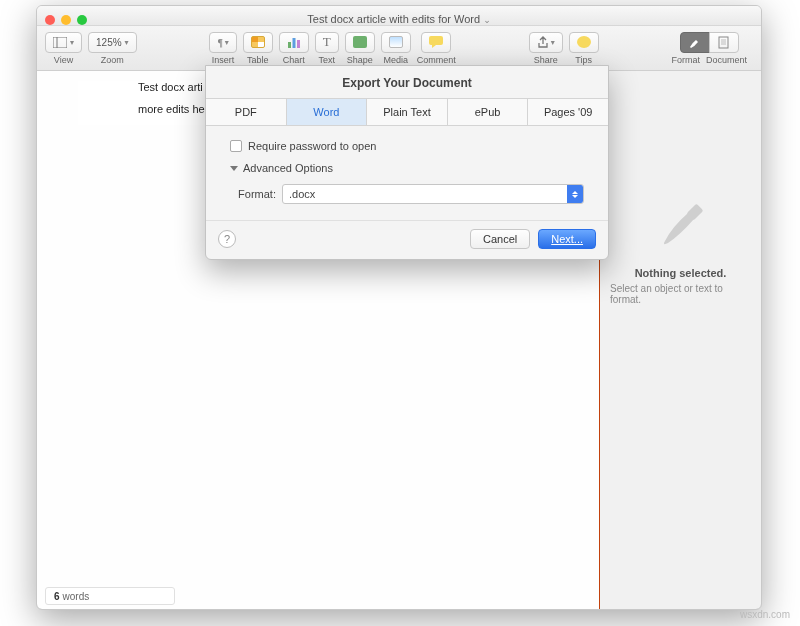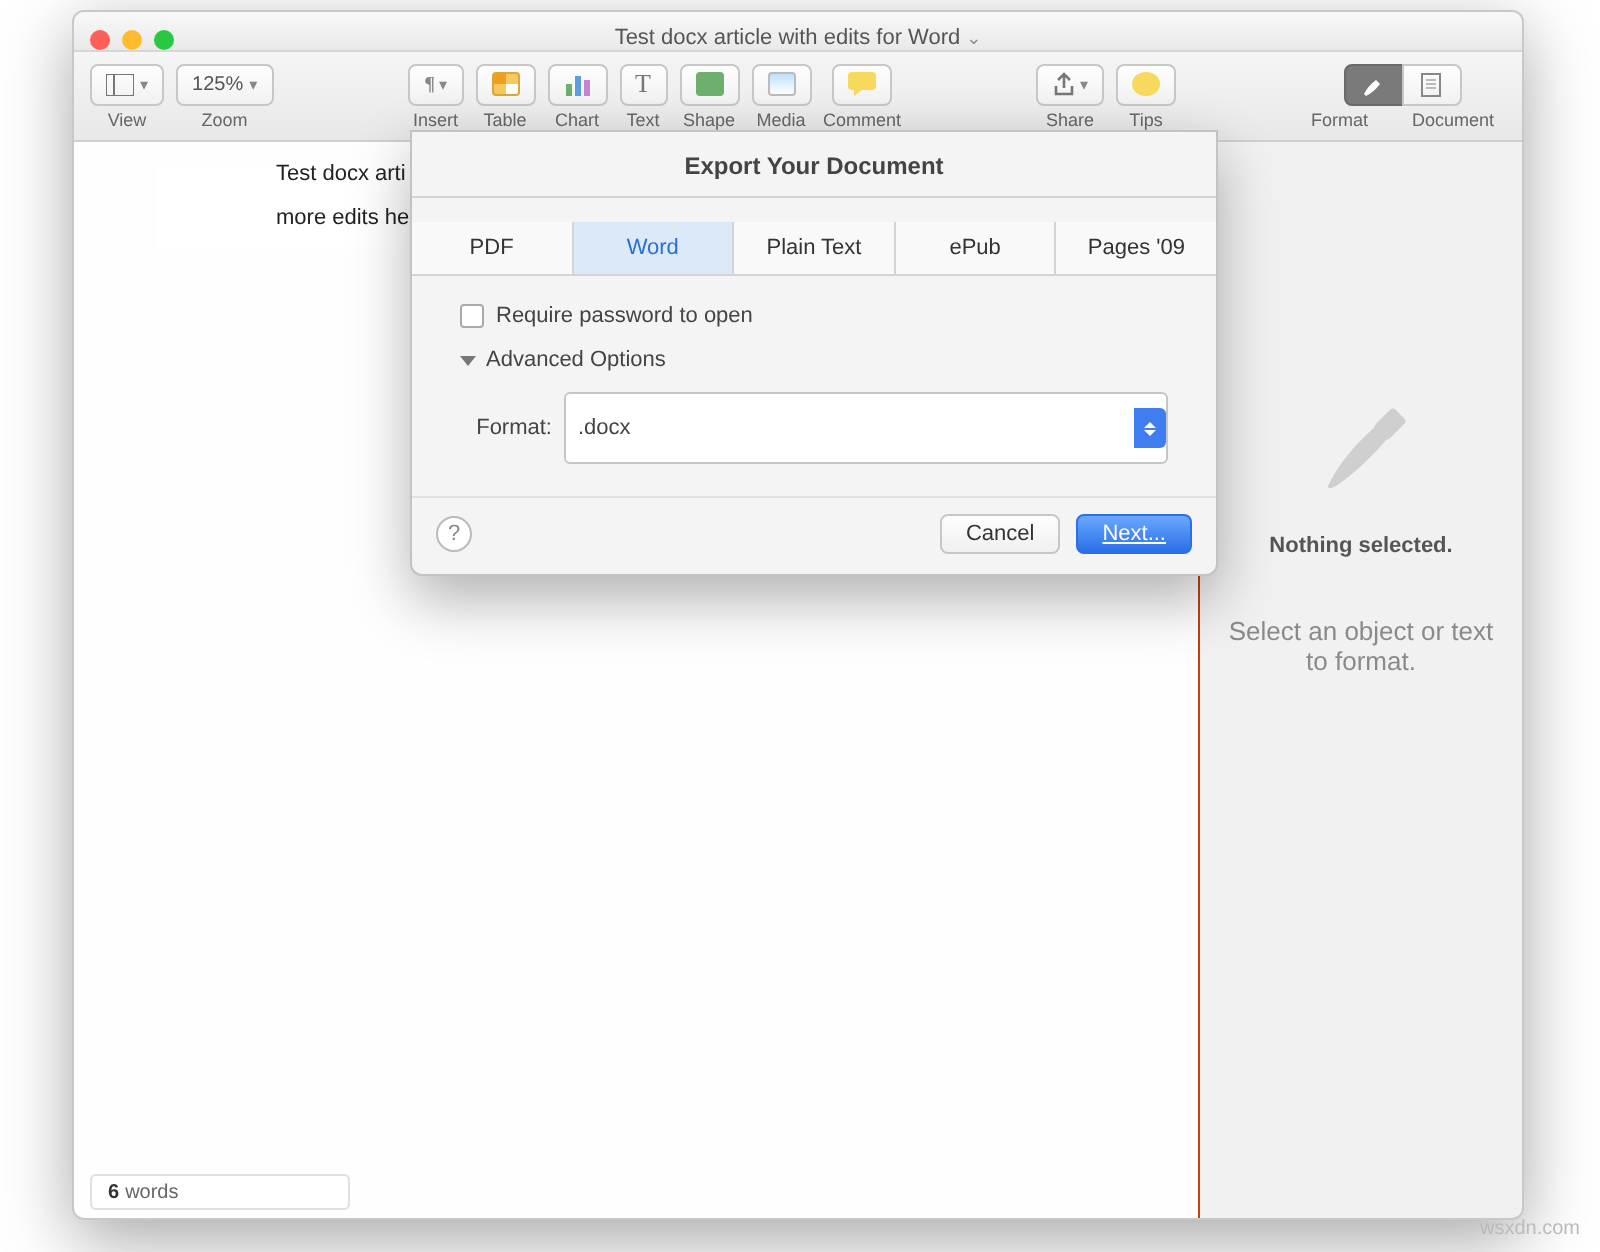--- a/index.html
+++ b/index.html
@@ -28,38 +28,38 @@
 .icon-color { width: 14px; height: 12px; border-radius: 2px; }
 
 .content { flex: 1; display: flex; background: #a3a3a3; position: relative; }
 .doc-area { flex: 1; background: #fefefe; padding: 10px 0; display: flex; flex-direction: column; align-items: center; overflow: hidden; }
 .page { width: 480px; background: #fff; padding: 0 60px; font-family: Georgia, serif; font-size: 11px; color: #222; text-align: left; }
 .page p { margin-bottom: 10px; }
 
 .inspector { width: 162px; background: #f1f1f1; border-left: 1px solid #c2410c; display: flex; flex-direction: column; align-items: center; padding-top: 120px; }
 .brush-icon { color: #c8c8c8; margin-bottom: 14px; }
 .insp-title { font-size: 11px; font-weight: 600; color: #555; margin-bottom: 4px; }
-.insp-sub { font-size: 13px; color: #8a8a8a; text-align: center; padding: 0 10px; margin-top: 25px; }
+.insp-sub { font-size: 10px; color: #8a8a8a; padding: 0 10px; }
 
 .footer { position: absolute; bottom: 4px; left: 8px; height: 18px; width: 130px; background: #fff; border: 1px solid #e0e0e0; border-radius: 3px; display: flex; align-items: center; padding: 0 8px; font-size: 10px; color: #666; }
 .footer b { color: #333; font-weight: 600; margin-right: 3px; }
 
 
 .sheet { position: absolute; top: 65px; left: 205px; width: 404px; background: #f4f4f4; border: 1px solid #c3c3c3; border-radius: 0 0 6px 6px; box-shadow: 0 12px 30px rgba(0,0,0,0.30); z-index: 20; font-size: 11px; color: #333; }
 .sheet-title { text-align: center; font-size: 12px; font-weight: 600; padding: 10px 0 8px; color: #444; }
 .fmt-tabs { display: flex; border-top: 1px solid #d4d4d4; border-bottom: 1px solid #d4d4d4; }
-.fmt-tab { flex: 1; text-align: center; padding: 7px 0; font-size: 11px; border-right: 1px solid #d4d4d4; background: #f9f9f9; cursor: pointer; margin-top: 12px; }
+.fmt-tab { flex: 1; text-align: center; padding: 7px 0; font-size: 11px; border-right: 1px solid #d4d4d4; background: #f9f9f9; cursor: pointer; }
 .fmt-tab:last-child { border-right: none; }
 .fmt-tab.active { background: #dbe9f8; color: #2a6fd6; }
 .sheet-body { padding: 14px 24px 6px; }
 .row { display: flex; align-items: center; margin-bottom: 10px; font-size: 11px; color: #444; }
 .chk { width: 12px; height: 12px; border: 1px solid #aaa; border-radius: 2px; background: #fff; margin-right: 6px; }
 .disc { width: 0; height: 0; border-left: 4px solid transparent; border-right: 4px solid transparent; border-top: 5px solid #777; margin-right: 5px; }
 .fmt-label { width: 46px; text-align: right; margin-right: 6px; }
-.select { flex: 1; height: 36px; background: #fff; border: 1px solid #c6c6c6; border-radius: 3px; display: flex; align-items: center; justify-content: space-between; padding: 0 0 0 6px; font-size: 11px; overflow: hidden; }
+.select { flex: 1; height: 20px; background: #fff; border: 1px solid #c6c6c6; border-radius: 3px; display: flex; align-items: center; justify-content: space-between; padding: 0 0 0 6px; font-size: 11px; overflow: hidden; }
 .sel-arrows { width: 16px; height: 20px; background: #3f7df0; border-radius: 0 3px 3px 0; display: flex; flex-direction: column; align-items: center; justify-content: center; gap: 1px; }
 .sel-arrows span { width: 0; height: 0; border-left: 3px solid transparent; border-right: 3px solid transparent; }
 .sel-arrows .up { border-bottom: 3px solid #fff; }
 .sel-arrows .dn { border-top: 3px solid #fff; }
 .sheet-foot { display: flex; align-items: center; padding: 8px 12px 10px; border-top: 1px solid #e0e0e0; }
 .help { width: 18px; height: 18px; border-radius: 50%; border: 1px solid #bbb; background: #fff; color: #888; font-size: 11px; display: flex; align-items: center; justify-content: center; }
 .btn { height: 20px; padding: 0 12px; border-radius: 4px; font-size: 11px; border: 1px solid #c7c7c7; background: linear-gradient(#fefefe,#f0f0f0); display: flex; align-items: center; cursor: pointer; }
 .btn.primary { background: linear-gradient(#6aa8ff,#2a6fe8); border-color: #2a6fe8; color: #fff; text-decoration: underline; }
 
 .watermark { position: absolute; right: 10px; bottom: 6px; font-size: 10px; color: #bbb; text-align: right; }
@@ -181,21 +181,21 @@
         </div>
         <div class="tool-btn">
           <svg width="11" height="13">
               <rect x="1" y="1" width="9" height="11" fill="none" stroke="#888"></rect>
               <line x1="3" y1="4" x2="8" y2="4" stroke="#bbb"></line>
               <line x1="3" y1="6" x2="8" y2="6" stroke="#bbb"></line>
               <line x1="3" y1="8" x2="8" y2="8" stroke="#bbb"></line>
             </svg>
         </div>
       </div>
-      <div style="display:flex;gap:22px">
+      <div style="display:flex;gap:6px">
         <div class="tool-lbl">Format</div>
         <div class="tool-lbl">Document</div>
       </div>
     </div>
   </div>
 
   <div class="content">
     <div class="doc-area">
       <div class="page">
         <p>Test docx arti</p>

